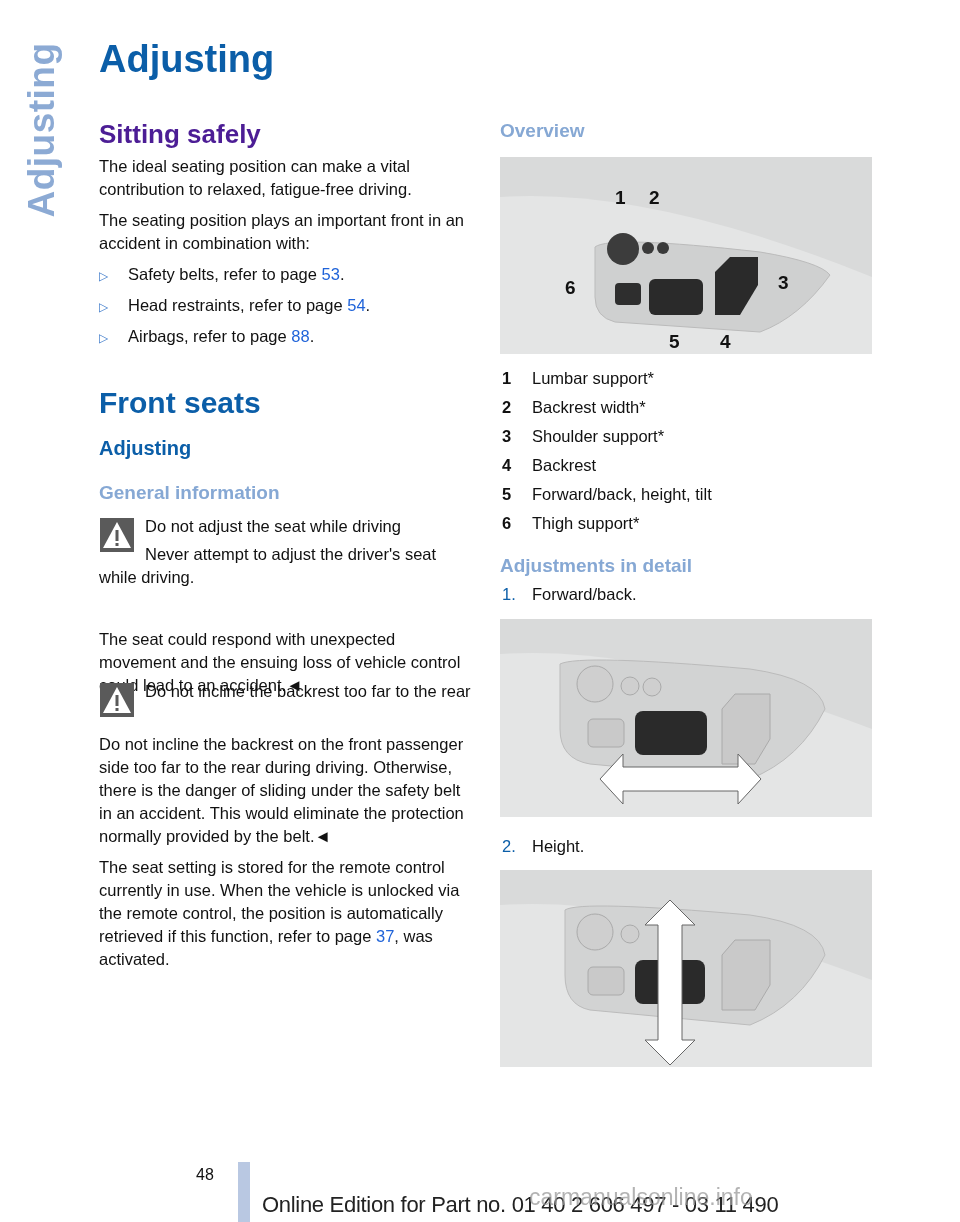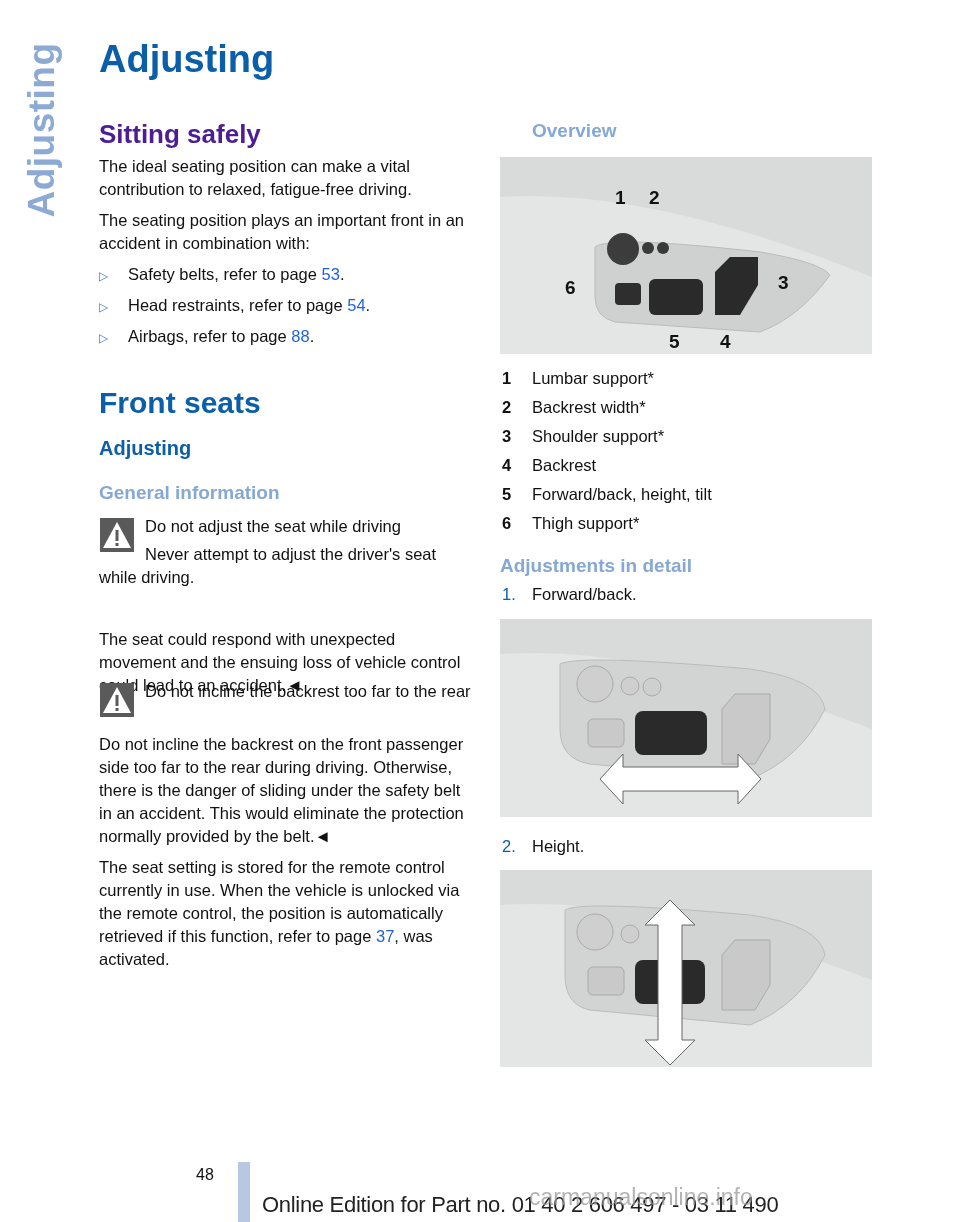--- a/index.html
+++ b/index.html
@@ -78,21 +78,21 @@
       <polygon points="17,4 31,30 3,30" fill="#fff"></polygon>
       <rect x="15.5" y="12" width="3" height="11" fill="#5a5a5a"></rect>
       <rect x="15.5" y="25" width="3" height="3" fill="#5a5a5a"></rect>
     </svg>
 </div>
 <div class="abs p" style="left:145px; top:680px; width:330px;">Do not incline the backrest too far to the rear</div>
 <div class="abs p" style="left:99px; top:733px; width:372px;">Do not incline the backrest on the front passenger side too far to the rear during driving. Otherwise, there is the danger of sliding under the safety belt in an accident. This would eliminate the protection normally provided by the belt.◄</div>
 
 <div class="abs p" style="left:99px; top:856px; width:372px;"><span>The seat setting is stored for the remote control currently in use. When the vehicle is unlocked via the remote control, the position is automatically retrieved if this function, refer to page </span><a class="link">37</a><span>, was activated.</span></div>
 
-<div class="abs h4" style="left:500px; top:120px;margin-left:32px;">Overview</div>
+<div class="abs h4" style="left:500px; top:120px;">Overview</div>
 
 <div class="figure" style="top:157px; height:197px;">
   <svg width="372" height="197" viewBox="0 0 372 197">
     <rect width="372" height="197" fill="#d9dada"></rect>
     <path d="M0,40 Q150,30 372,120 L372,197 L0,197 Z" fill="#e4e5e5"></path>
     <path d="M95,90 Q110,78 260,95 Q320,105 330,118 Q300,160 260,175 L115,165 Q95,160 95,140 Z" fill="#cfd0d0" stroke="#bbb"></path>
     <circle cx="123" cy="92" r="16" fill="#3c3c3c"></circle>
     <circle cx="148" cy="91" r="6" fill="#3a3a3a"></circle>
     <circle cx="163" cy="91" r="6" fill="#3a3a3a"></circle>
     <rect x="115" y="126" width="26" height="22" rx="4" fill="#2e2e2e"></rect>

